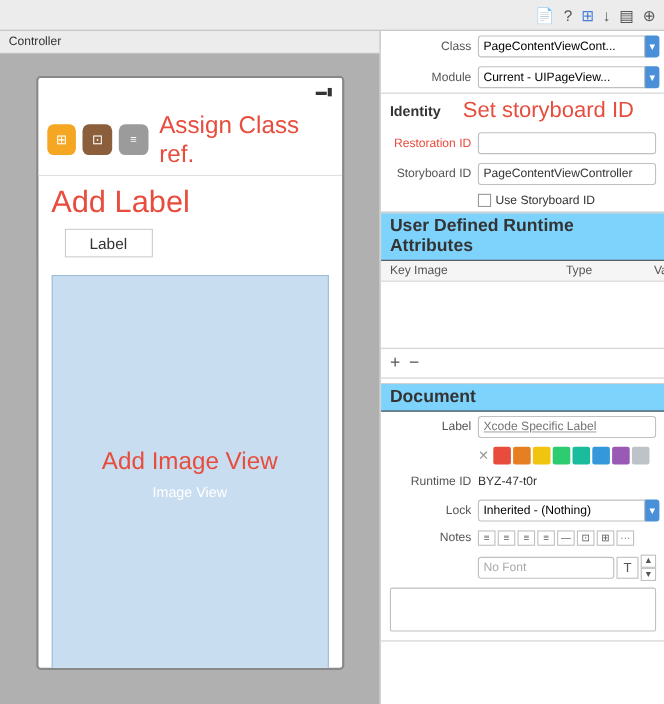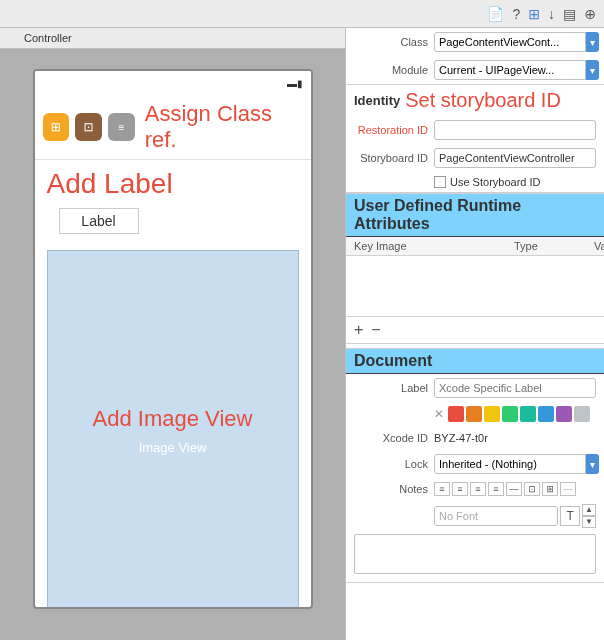--- a/index.html
+++ b/index.html
@@ -19,21 +19,21 @@
     
     .content-area { display: flex; flex: 1; overflow: hidden; }
 
     
     .canvas-panel {
       flex: 0 0 345px; background: #c8c8c8; position: relative;
       display: flex; flex-direction: column; overflow: hidden;
     }
     .canvas-header {
       background: #ececec; border-bottom: 1px solid #c0c0c0;
-      padding: 4px 24px; font-size: 11px; color: #333;
+      padding: 4px 8px; font-size: 11px; color: #333;
       display: flex; align-items: center;
     }
 
     .canvas-content {
       flex: 1; display: flex; align-items: flex-start; justify-content: center;
       padding: 20px; background: #b0b0b0; position: relative;
     }
 
     .phone-frame {
       background: white; border: 2px solid #888; border-radius: 4px;
@@ -124,21 +124,21 @@
       border-top: 1px solid #d0d0d0;
     }
 
     .custom-class-header {
       padding: 4px 8px; display: flex; align-items: center; gap: 4px;
     }
 
     .red-heading { color: #e74c3c; font-size: 20px; font-weight: 300; }
 
     .identity-header {
-      padding: 4px 8px; display: flex; align-items: center; gap: 5px;
+      padding: 4px 8px; display: flex; align-items: center; gap: 20px;
     }
 
     .identity-label { font-size: 13px; font-weight: 600; color: #333; }
 
     .set-storyboard-text { color: #e74c3c; font-size: 20px; font-weight: 300; }
 
     .checkbox-row {
       display: flex; align-items: center; padding: 4px 8px 4px 88px;
     }
     .checkbox { width: 12px; height: 12px; border: 1px solid #999; margin-right: 4px; background: white; }
@@ -319,36 +319,36 @@
         <div class="table-actions">
           <span class="action-btn">+</span>
           <span class="action-btn">−</span>
         </div>
       </div>
 
       <div class="inspector-section doc-section">
         <div class="section-header">Document</div>
         <div class="inspector-row">
           <span class="inspector-label">Label</span>
-          <input class="text-field placeholder" placeholder="Xcode Specific Label" style="font-size: 11px; color: rgb(170, 170, 170);">
+          <input class="text-field placeholder" placeholder="Xcode Specific Label" style="font-size: 11px; color: rgb(170, 170, 170); text-decoration: underline;">
         </div>
         <div class="color-row">
           <span style="flex: 0 0 80px;"></span>
           <span class="color-x">✕</span>
           <div class="color-swatch" style="background:#e74c3c;"></div>
           <div class="color-swatch" style="background:#e67e22;"></div>
           <div class="color-swatch" style="background:#f1c40f;"></div>
           <div class="color-swatch" style="background:#2ecc71;"></div>
           <div class="color-swatch" style="background:#1abc9c;"></div>
           <div class="color-swatch" style="background:#3498db;"></div>
           <div class="color-swatch" style="background:#9b59b6;"></div>
           <div class="color-swatch" style="background:#bdc3c7;"></div>
         </div>
         <div class="inspector-row">
-          <span class="inspector-label">Xcode ID</span>
+          <span class="inspector-label">Runtime ID</span>
           <span class="inspector-value">BYZ-47-t0r</span>
         </div>
         <div class="inspector-row">
           <span class="inspector-label">Lock</span>
           <div class="combo-field">
             <input class="combo-input" value="Inherited - (Nothing)" style="font-size: 11px;">
             <button class="blue-arrow-btn">▾</button>
           </div>
         </div>
         <div class="notes-row">

